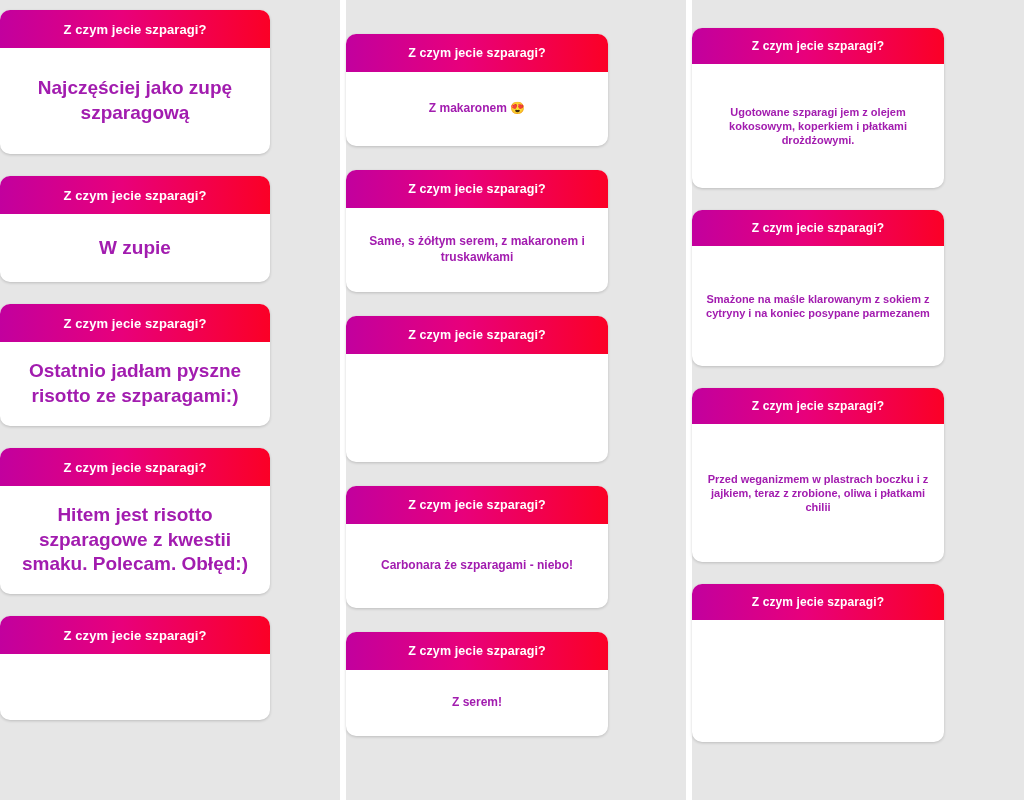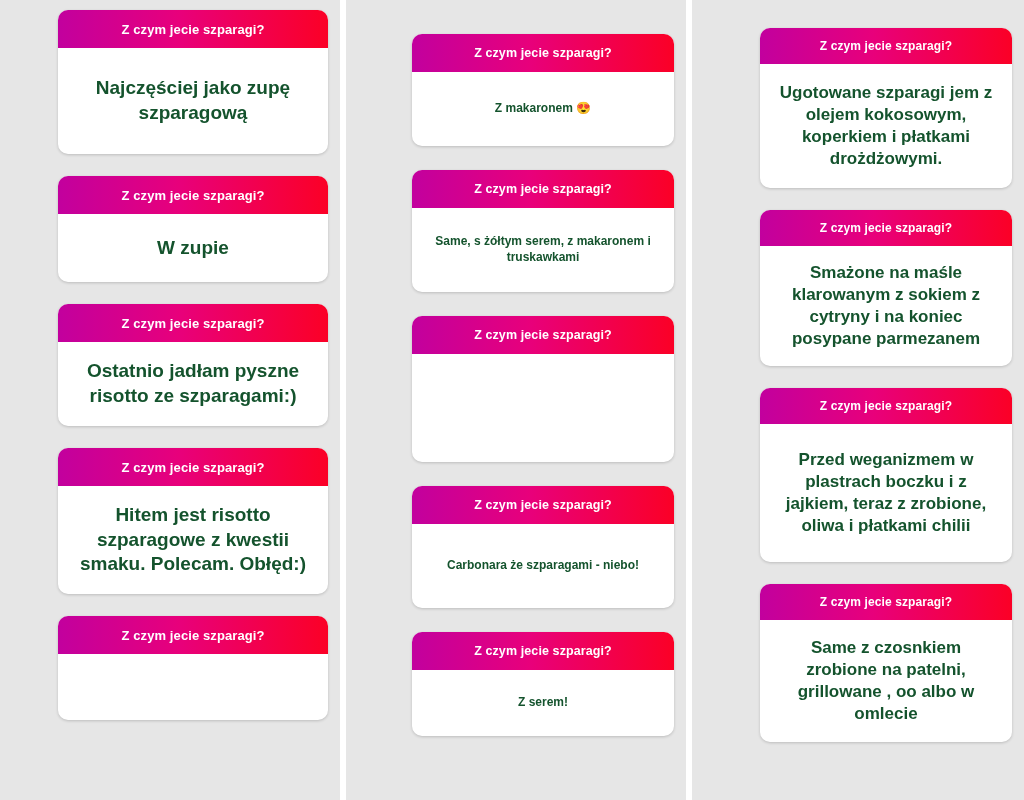--- a/index.html
+++ b/index.html
@@ -19,21 +19,21 @@
     height: 800px;
     box-sizing: border-box;
     background: #ffffff;
   }
   .column {
     background: #e6e6e6;
     box-sizing: border-box;
     padding: 10px 12px 10px 0;
     display: flex;
     flex-direction: column;
-    align-items: flex-end;
+    align-items: flex-start;
   }
   .col-1 { width: 340px; }
   .col-gap { width: 6px; background: #ffffff; }
   .col-2 { width: 340px; }
   .col-3 { width: 332px; }
 
   .card {
     background: #ffffff;
     border-radius: 10px;
     box-shadow: 0 1px 3px rgba(0,0,0,0.18);
@@ -46,21 +46,21 @@
     background: linear-gradient(90deg, #c2009e 0%, #e8007b 45%, #fb0026 100%);
     color: #ffffff;
     text-align: center;
     font-weight: bold;
     letter-spacing: 0.1px;
     display: flex;
     align-items: center;
     justify-content: center;
   }
   .card-body {
-    color: #14532d;
+    color: #a21caf;
     font-weight: bold;
     text-align: center;
     display: flex;
     align-items: center;
     justify-content: center;
     line-height: 1.3;
     padding: 12px 14px;
     flex: 1 1 auto;
   }
 
@@ -80,21 +80,21 @@
   .col-2 .card-body { font-size: 12px; }
   .col-2 .d1 { height: 112px; margin-top: 24px; }
   .col-2 .d2 { height: 122px; }
   .col-2 .d3 { height: 146px; }
   .col-2 .d4 { height: 122px; }
   .col-2 .d5 { height: 104px; margin-bottom: 0; }
 
   
   .col-3 .card { width: 252px; margin-bottom: 22px; }
   .col-3 .card-header { height: 36px; font-size: 12px; }
-  .col-3 .card-body { font-size: 17px; }
+  .col-3 .card-body { font-size: 11px; }
   .col-3 .e1 { height: 160px; margin-top: 18px; }
   .col-3 .e2 { height: 156px; }
   .col-3 .e3 { height: 174px; }
   .col-3 .e4 { height: 158px; margin-bottom: 0; }
 </style>
 </head>
 <body>
 
 <div class="board">
 
@@ -170,18 +170,17 @@
       <div class="card-body">Smażone na maśle klarowanym z sokiem z cytryny i na koniec posypane parmezanem</div>
     </div>
 
     <div class="card e3">
       <div class="card-header">Z czym jecie szparagi?</div>
       <div class="card-body">Przed weganizmem w plastrach boczku i z jajkiem, teraz z zrobione, oliwa i płatkami chilii</div>
     </div>
 
     <div class="card e4">
       <div class="card-header">Z czym jecie szparagi?</div>
-      <div class="card-body">Same z czosnkiem zrobione na patelni, grillowane , oo albo w omlecie</div>
     </div>
 
   </div>
 
 </div>
 
 </body></html>

